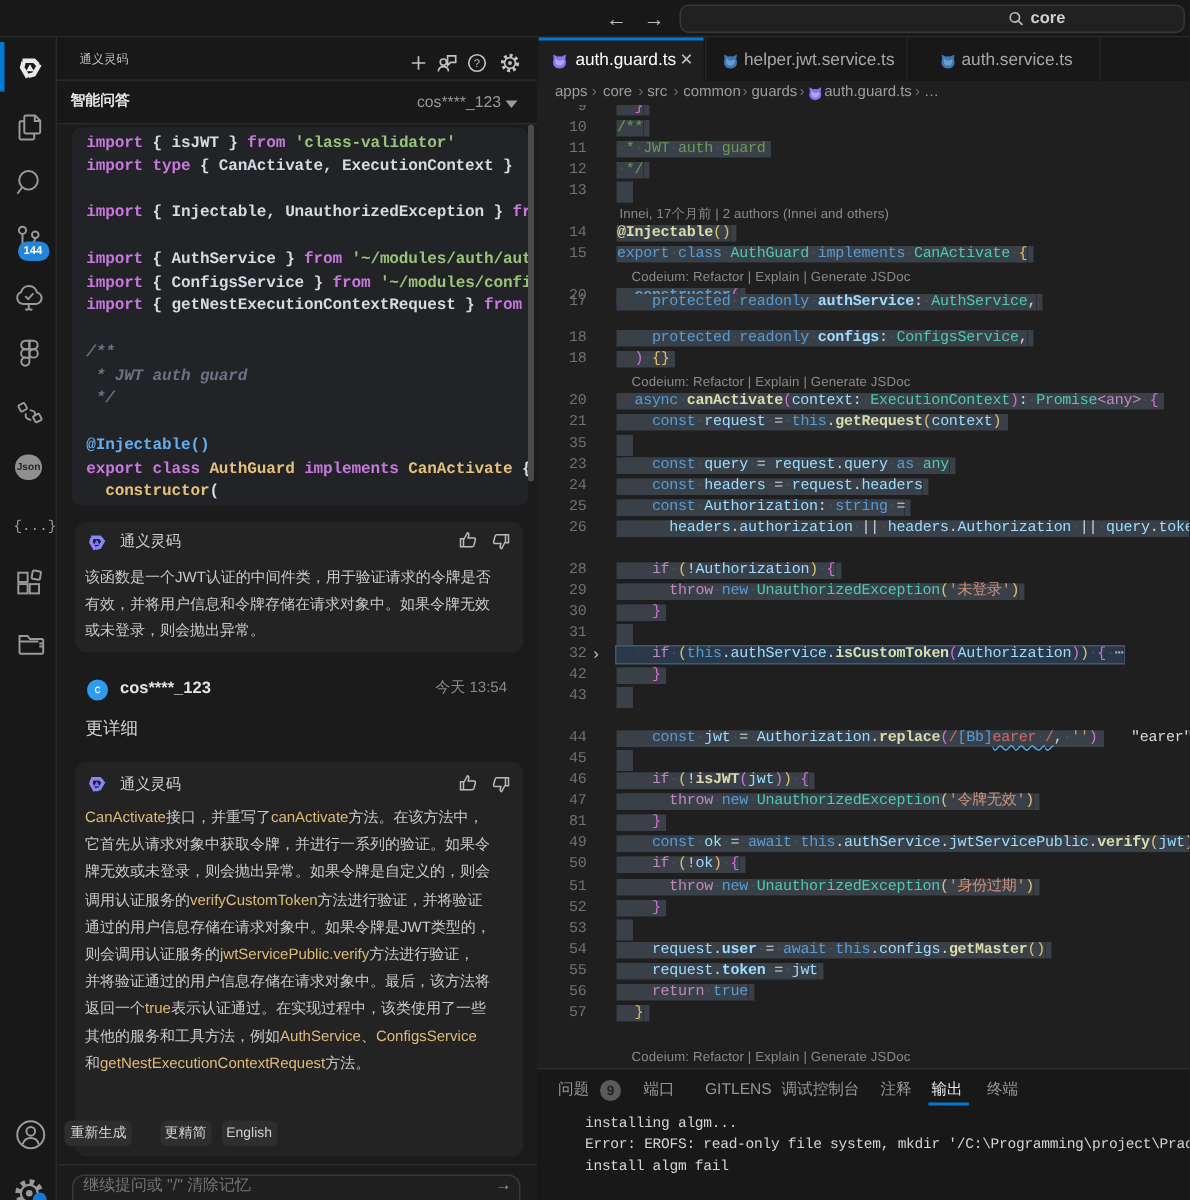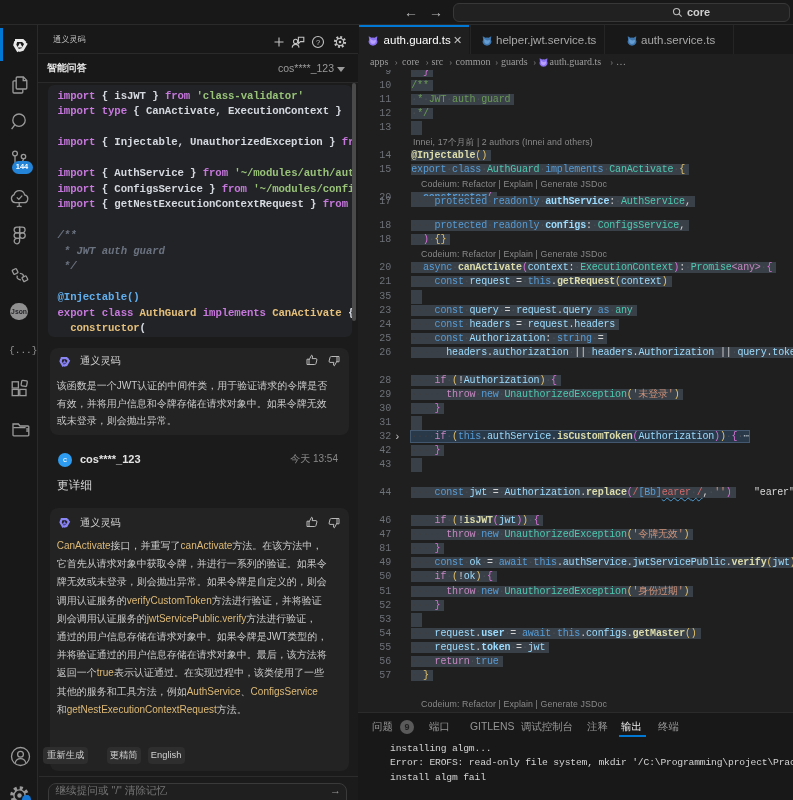--- a/index.html
+++ b/index.html
@@ -38,21 +38,21 @@
 
 #inputbox { position:absolute; left:47.5px; top:783px; width:299px; height:26px; background:#1f1f1f; border:1px solid #3a3a3a; border-radius:8px; }
 
 #tabstrip { position:absolute; left:358px; top:25px; width:435px; height:29px; background:#181818; }
 .tab { position:absolute; top:0; height:29px; }
 #tab1 { left:1px; width:110px; background:#1f1f1f; border-top:2px solid #0078d4; }
 .tabname { position:absolute; top:0; line-height:27px; font-size:11.5px; white-space:nowrap; }
 .tsep { position:absolute; top:0; width:1px; height:29px; background:#252525; }
 
 #breadcrumb { position:absolute; left:358px; top:54px; width:435px; height:16px; background:#1f1f1f; color:#9d9d9d; font-size:10px; }
-#breadcrumb span { position:absolute; top:0; line-height:16px; white-space:nowrap;font-family:Liberation Serif, serif; }
+#breadcrumb span { position:absolute; top:0; line-height:16px; white-space:nowrap; }
 #breadcrumb .sep { color:#707070; font-size:10px; }
 
 #editor { position:absolute; left:358px; top:70px; width:435px; height:642px; background:#1f1f1f; overflow:hidden; }
 .erow { position:absolute; left:-358px; width:793px; height:14.05px; line-height:14.05px; font-family:"Liberation Mono",monospace; font-size:10px; letter-spacing:-0.18px; white-space:pre; }
 .erow .lnum { position:absolute; left:360px; width:31px; text-align:right; color:#6d7178; font-size:10px; }
 .erow .code { position:absolute; left:411.3px; }
 .erow .hint { position:absolute; font-family:"Liberation Sans",sans-serif; font-size:8.8px; color:#8a8a8a; letter-spacing:0.1px; }
 .erow .selbox { background:#394048; box-shadow:4px 0 0 #394048; }
 .erow .stub { display:inline-block; width:7px; }
 .erow .fbox { background:#2a3949; box-shadow:0 0 0 1px #43586e; }
@@ -250,22 +250,22 @@
 <svg style="position:absolute;left:328px;top:516.5px" width="12" height="12" viewBox="0 0 12 12">
     <g transform="rotate(180 6 6)">
       <path d="M1 5.2 h2 v5.3 h-2 Z M3 6 L5.6 1.2 Q6.8 1.5 6.5 3 L6.1 4.6 H10 Q11.2 4.8 10.9 6 L9.9 9.7 Q9.6 10.5 8.7 10.5 H3" stroke="#b9b9b9" fill="none" stroke-width="1"></path>
     </g>
   </svg>
 <div class="ctext" style="top:537px;left:56.7px;line-height:18.2px">
 <div><span class="g">CanActivate</span>接口，并重写了<span class="g">canActivate</span>方法。在该方法中，</div>
 <div>它首先从请求对象中获取令牌，并进行一系列的验证。如果令</div>
 <div>牌无效或未登录，则会抛出异常。如果令牌是自定义的，则会</div>
 <div>调用认证服务的<span class="g">verifyCustomToken</span>方法进行验证，并将验证</div>
+<div>通过的用户信息存储在请求对象中。如果令牌是JWT类型的，</div>
 <div>则会调用认证服务的<span class="g">jwtServicePublic.verify</span>方法进行验证，</div>
-<div>通过的用户信息存储在请求对象中。如果令牌是JWT类型的，</div>
 <div>并将验证通过的用户信息存储在请求对象中。最后，该方法将</div>
 <div>返回一个<span class="g">true</span>表示认证通过。在实现过程中，该类使用了一些</div>
 <div>其他的服务和工具方法，例如<span class="g">AuthService</span>、<span class="g">ConfigsService</span></div>
 <div>和<span class="g">getNestExecutionContextRequest</span>方法。</div>
 </div>
 <div class="chatbtn" style="left:43px;top:747px;width:45.3px">重新生成</div>
 <div class="chatbtn" style="left:106.7px;top:747px;width:34px">更精简</div>
 <div class="chatbtn" style="left:147.5px;top:747px;width:37.2px">English</div>
 
 <div class="abs" style="left:39px;top:776px;width:319px;height:1px;background:#2c2c2c"></div>
@@ -339,20 +339,21 @@
 <div class="erow" style="top:261.6px"><span class="lnum">25</span><span class="code"><span class="selbox"><span class="ws">····</span><span class="blue">const<span class="wsd">·</span></span><span class="lb">Authorization</span><span class="w">:<span class="wsd">·</span></span><span class="blue">string</span><span class="w"><span class="wsd">·</span>=</span></span></span></div>
 <div class="erow" style="top:275.6px"><span class="lnum">26</span><span class="code"><span class="selbox"><span class="ws">······</span><span class="lb">headers</span><span class="w">.</span><span class="lb">authorization</span><span class="w"><span class="wsd">·</span>||<span class="wsd">·</span></span><span class="lb">headers</span><span class="w">.</span><span class="lb">Authorization</span><span class="w"><span class="wsd">·</span>||<span class="wsd">·</span></span><span class="lb">query</span><span class="w">.</span><span class="lb">token</span></span></span></div>
 <div class="erow" style="top:303.8px"><span class="lnum">28</span><span class="code"><span class="selbox"><span class="ws">····</span><span class="pur">if</span><span class="w"><span class="wsd">·</span></span><span class="gold">(</span><span class="w">!</span><span class="lb">Authorization</span><span class="gold">)</span><span class="w"><span class="wsd">·</span></span><span class="pink">{</span></span></span></div>
 <div class="erow" style="top:317.8px"><span class="lnum">29</span><span class="code"><span class="selbox"><span class="ws">······</span><span class="pur">throw</span><span class="w"><span class="wsd">·</span></span><span class="blue">new</span><span class="w"><span class="wsd">·</span></span><span class="teal">UnauthorizedException</span><span class="gold">(</span><span class="str">'未登录'</span><span class="gold">)</span></span></span></div>
 <div class="erow" style="top:331.9px"><span class="lnum">30</span><span class="code"><span class="selbox"><span class="ws">····</span><span class="pink">}</span></span></span></div>
 <div class="erow" style="top:345.9px"><span class="lnum">31</span><span class="code"><span class="selbox stub">&nbsp;</span></span></div>
 <div class="erow" style="top:359.9px"><span class="lnum">32</span><span class="chev">›</span><span class="code"><span class="selbox fbox"><span class="ws">····</span><span class="pur">if</span><span class="w"><span class="wsd">·</span></span><span class="gold">(</span><span class="blue">this</span><span class="w">.</span><span class="lb">authService</span><span class="w">.</span><span class="yelb">isCustomToken</span><span class="pink">(</span><span class="lb">Authorization</span><span class="pink">)</span><span class="gold">)</span><span class="w"><span class="wsd">·</span></span><span class="pink">{</span><span class="fold"><span class="wsd">·</span>⋯</span></span></span></div>
 <div class="erow" style="top:374.0px"><span class="lnum">42</span><span class="code"><span class="selbox"><span class="ws">····</span><span class="pink">}</span></span></span></div>
 <div class="erow" style="top:388.1px"><span class="lnum">43</span><span class="code"><span class="selbox stub">&nbsp;</span></span></div>
 <div class="erow" style="top:416.1px"><span class="lnum">44</span><span class="note">"earer":</span><span class="code"><span class="selbox"><span class="ws">····</span><span class="blue">const<span class="wsd">·</span></span><span class="lb">jwt</span><span class="w"><span class="wsd">·</span>=<span class="wsd">·</span></span><span class="lb">Authorization</span><span class="w">.</span><span class="yelb">replace</span><span class="pink">(</span><span class="re">/</span><span class="blue">[Bb]</span><span class="rew">earer<span class="wsd">·</span>/</span><span class="w">,<span class="wsd">·</span></span><span class="str">''</span><span class="pink">)</span></span></span></div>
+<div class="erow" style="top:430.2px"><span class="lnum">45</span><span class="code"><span class="selbox stub">&nbsp;</span></span></div>
 <div class="erow" style="top:444.2px"><span class="lnum">46</span><span class="code"><span class="selbox"><span class="ws">····</span><span class="pur">if</span><span class="w"><span class="wsd">·</span></span><span class="gold">(</span><span class="w">!</span><span class="yelb">isJWT</span><span class="pink">(</span><span class="lb">jwt</span><span class="pink">)</span><span class="gold">)</span><span class="w"><span class="wsd">·</span></span><span class="pink">{</span></span></span></div>
 <div class="erow" style="top:458.3px"><span class="lnum">47</span><span class="code"><span class="selbox"><span class="ws">······</span><span class="pur">throw</span><span class="w"><span class="wsd">·</span></span><span class="blue">new</span><span class="w"><span class="wsd">·</span></span><span class="teal">UnauthorizedException</span><span class="gold">(</span><span class="str">'令牌无效'</span><span class="gold">)</span></span></span></div>
 <div class="erow" style="top:472.4px"><span class="lnum">81</span><span class="code"><span class="selbox"><span class="ws">····</span><span class="pink">}</span></span></span></div>
 <div class="erow" style="top:486.4px"><span class="lnum">49</span><span class="code"><span class="selbox"><span class="ws">····</span><span class="blue">const<span class="wsd">·</span></span><span class="lb">ok</span><span class="w"><span class="wsd">·</span>=<span class="wsd">·</span></span><span class="blue">await<span class="wsd">·</span>this</span><span class="w">.</span><span class="lb">authService</span><span class="w">.</span><span class="lb">jwtServicePublic</span><span class="w">.</span><span class="yelb">verify</span><span class="gold">(</span><span class="lb">jwt</span><span class="gold">)</span></span></span></div>
 <div class="erow" style="top:500.4px"><span class="lnum">50</span><span class="code"><span class="selbox"><span class="ws">····</span><span class="pur">if</span><span class="w"><span class="wsd">·</span></span><span class="gold">(</span><span class="w">!</span><span class="lb">ok</span><span class="gold">)</span><span class="w"><span class="wsd">·</span></span><span class="pink">{</span></span></span></div>
 <div class="erow" style="top:514.5px"><span class="lnum">51</span><span class="code"><span class="selbox"><span class="ws">······</span><span class="pur">throw</span><span class="w"><span class="wsd">·</span></span><span class="blue">new</span><span class="w"><span class="wsd">·</span></span><span class="teal">UnauthorizedException</span><span class="gold">(</span><span class="str">'身份过期'</span><span class="gold">)</span></span></span></div>
 <div class="erow" style="top:528.5px"><span class="lnum">52</span><span class="code"><span class="selbox"><span class="ws">····</span><span class="pink">}</span></span></span></div>
 <div class="erow" style="top:542.6px"><span class="lnum">53</span><span class="code"><span class="selbox stub">&nbsp;</span></span></div>
 <div class="erow" style="top:556.6px"><span class="lnum">54</span><span class="code"><span class="selbox"><span class="ws">····</span><span class="lb">request</span><span class="w">.</span><span class="lbb">user</span><span class="w"><span class="wsd">·</span>=<span class="wsd">·</span></span><span class="blue">await<span class="wsd">·</span>this</span><span class="w">.</span><span class="lb">configs</span><span class="w">.</span><span class="yelb">getMaster</span><span class="gold">()</span></span></span></div>
 <div class="erow" style="top:570.7px"><span class="lnum">55</span><span class="code"><span class="selbox"><span class="ws">····</span><span class="lb">request</span><span class="w">.</span><span class="lbb">token</span><span class="w"><span class="wsd">·</span>=<span class="wsd">·</span></span><span class="lb">jwt</span></span></span></div>

